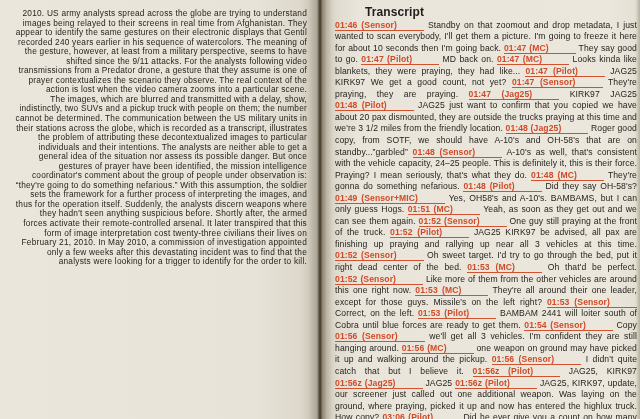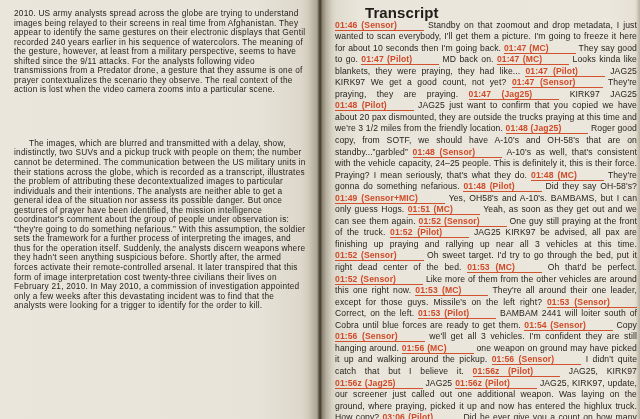--- a/index.html
+++ b/index.html
@@ -18,31 +18,31 @@
     width:320px;
     background:linear-gradient(to right,#8e8673 0%,#c9c3b3 2%,#e0dbcf 5%,#e9e5da 12%,#ebe7dc 90%,#e5e1d5 98%,#d8d3c5 100%);
   }
   .gutter{
     position:absolute;left:308px;top:0;width:24px;height:419px;pointer-events:none;
     background:linear-gradient(to right,rgba(60,50,35,0) 0%,rgba(60,50,35,0.18) 38%,rgba(35,28,18,0.75) 50%,rgba(60,50,35,0.22) 60%,rgba(60,50,35,0) 100%);
   }
   .left-text{
     position:absolute;left:14px;top:9px;width:293px;
     font-size:8.3px;line-height:9.55px;letter-spacing:0.22px;
-    color:#272420;text-align:left;
+    color:#272420;text-align:right;
   }
   .left-text p{margin:0;}
-  .left-text p + p{text-indent:15px;margin-top:44px;}
+  .left-text p + p{text-indent:15px;}
   .right-text{
     position:absolute;left:15px;top:7px;width:302px;
     font-size:8.6px;line-height:11.55px;letter-spacing:0.1px;
     color:#211e1a;
   }
   .transcript-heading{
-    font-weight:bold;margin:0 0 1px 30px;font-size:15px;
+    font-weight:bold;margin:0 0 1px 30px;font-size:12px;
   }
   .transcript-body{
     margin:0;text-align:justify;
   }
   .ts{
     color:#d14a28;
     padding-right:27px;
     border-bottom:1px solid #d2512f;
     white-space:nowrap;
     font-weight:bold;

